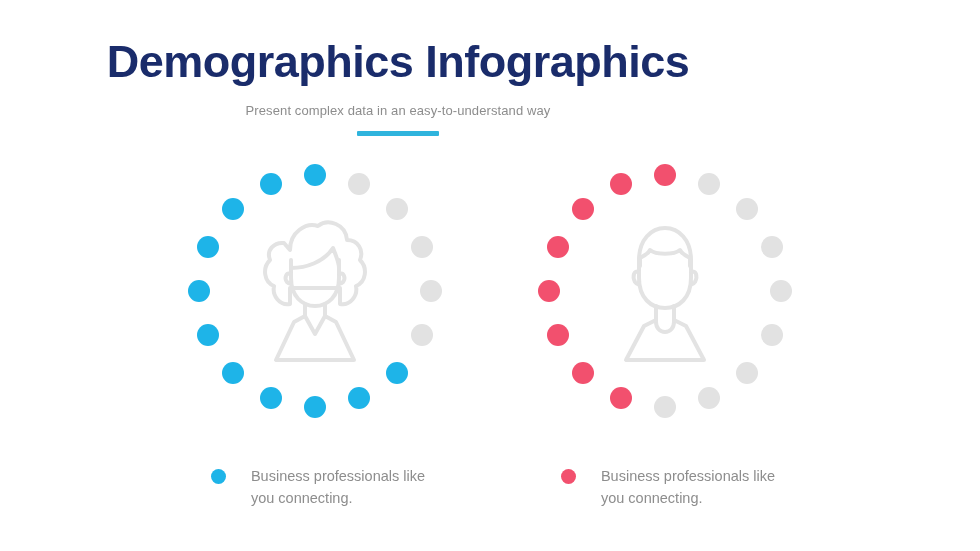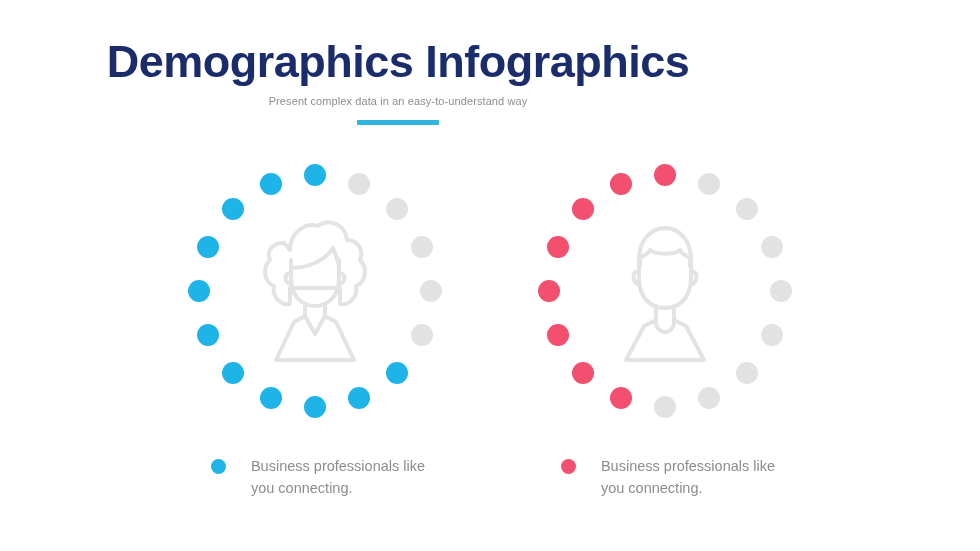--- a/index.html
+++ b/index.html
@@ -32,23 +32,23 @@
   .title {
     font-size: 45px;
     font-weight: bold;
     color: #1a2c6b;
     letter-spacing: -0.5px;
     line-height: 1.05;
     margin: 0;
     white-space: nowrap;
   }
   .subtitle {
-    font-size: 11px;
+    font-size: 13px;
     color: #8d8d8d;
-    margin: 10px 0 0 0;
+    margin: 18px 0 0 0;
     letter-spacing: 0.1px;
     font-weight: normal;
   }
   .accent-bar {
     width: 82px;
     height: 5px;
     background: #2fb4dd;
     border-radius: 1px;
     margin: 13px auto 0 auto;
   }
@@ -92,21 +92,21 @@
     top: 50%;
     transform: translate(-50%, -50%);
     width: 130px;
     height: 150px;
   }
 
   
   .legend {
     display: flex;
     align-items: flex-start;
-    margin-top: 34px;
+    margin-top: 44px;
     padding-left: 6px;
   }
   .legend-dot {
     width: 15px;
     height: 15px;
     border-radius: 50%;
     flex: 0 0 auto;
     margin-top: 3px;
   }
   .legend-text {

